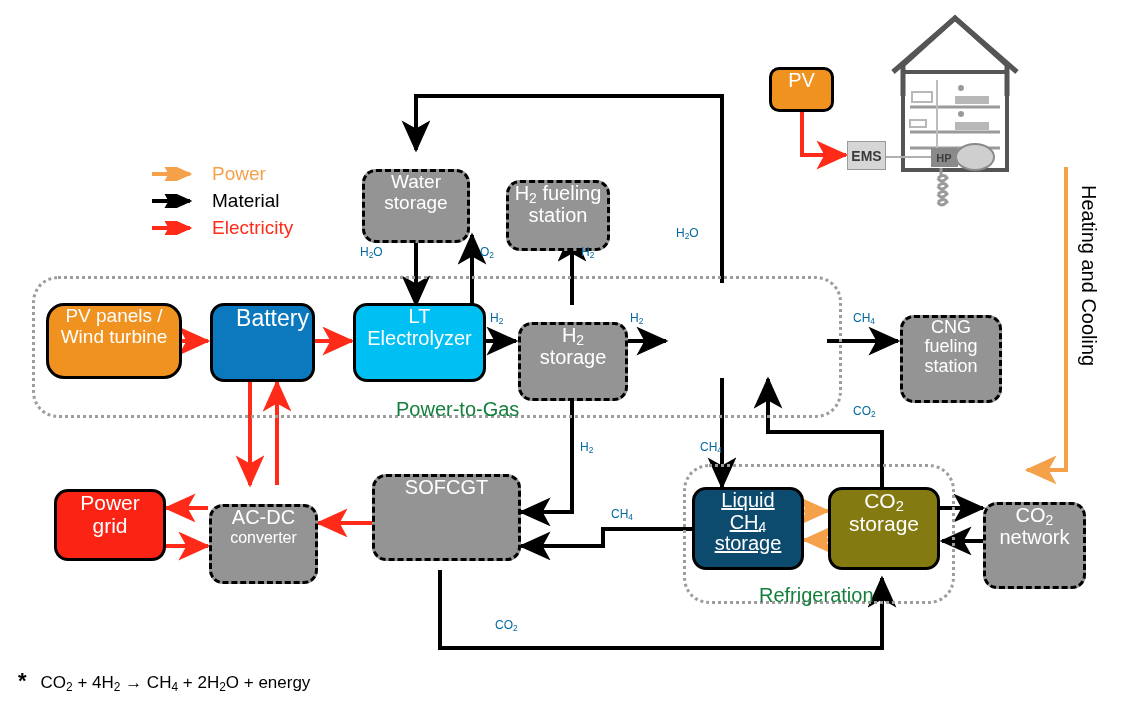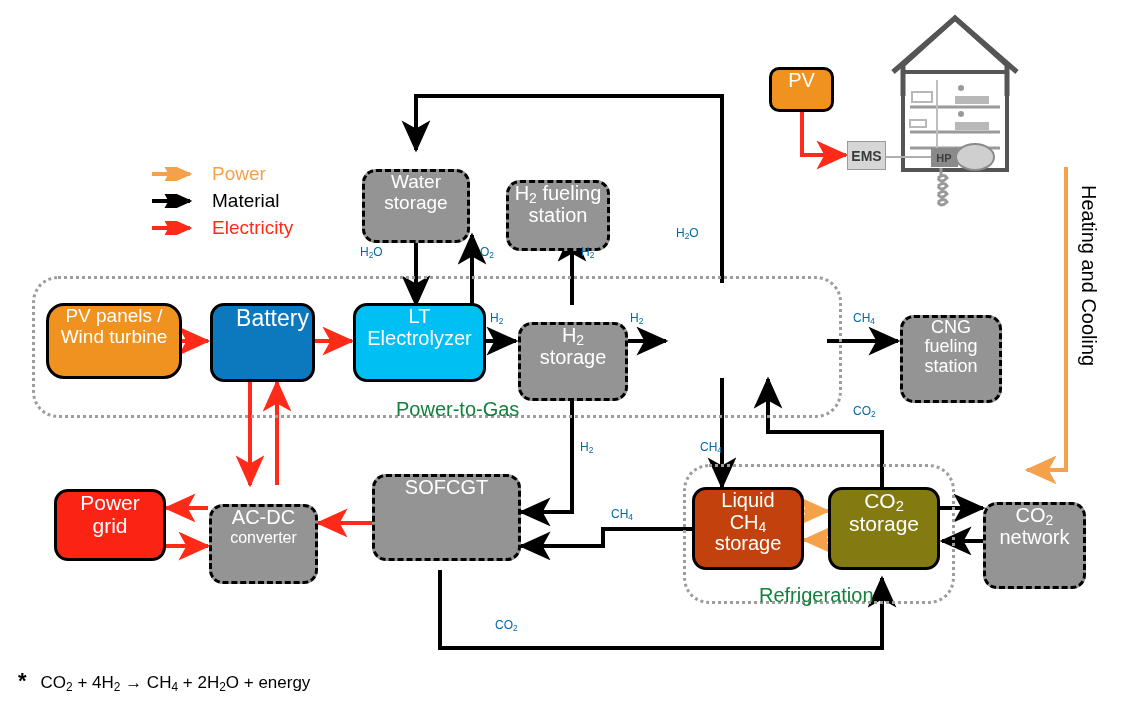--- a/index.html
+++ b/index.html
@@ -201,21 +201,21 @@
     <span class="lbl">
       <span style="font-size:20px;">AC-DC</span><br>
       <span style="font-size:16px;">converter</span>
     </span>
   </div>
 
   <div class="node dashed" style="left:372px;top:455px;width:149px;height:87px;background:#949494;font-size:20px;">
     <span class="lbl">SOFCGT</span>
   </div>
 
-  <div class="node solid" style="left:692px;top:487px;width:112px;height:83px;background:#c2410c;font-size:20px;">
+  <div class="node solid" style="left:692px;top:487px;width:112px;height:83px;background:#0c4a6e;font-size:20px;text-decoration:underline;">
     <span class="lbl">
       <span>Liquid</span><br>
       <span>CH<sub>4</sub></span><br>
       <span>storage</span>
     </span>
   </div>
 
   <div class="node solid" style="left:828px;top:487px;width:112px;height:83px;background:#847A12;font-size:21px;">
     <span class="lbl">
       <span>CO<sub>2</sub></span><br>

